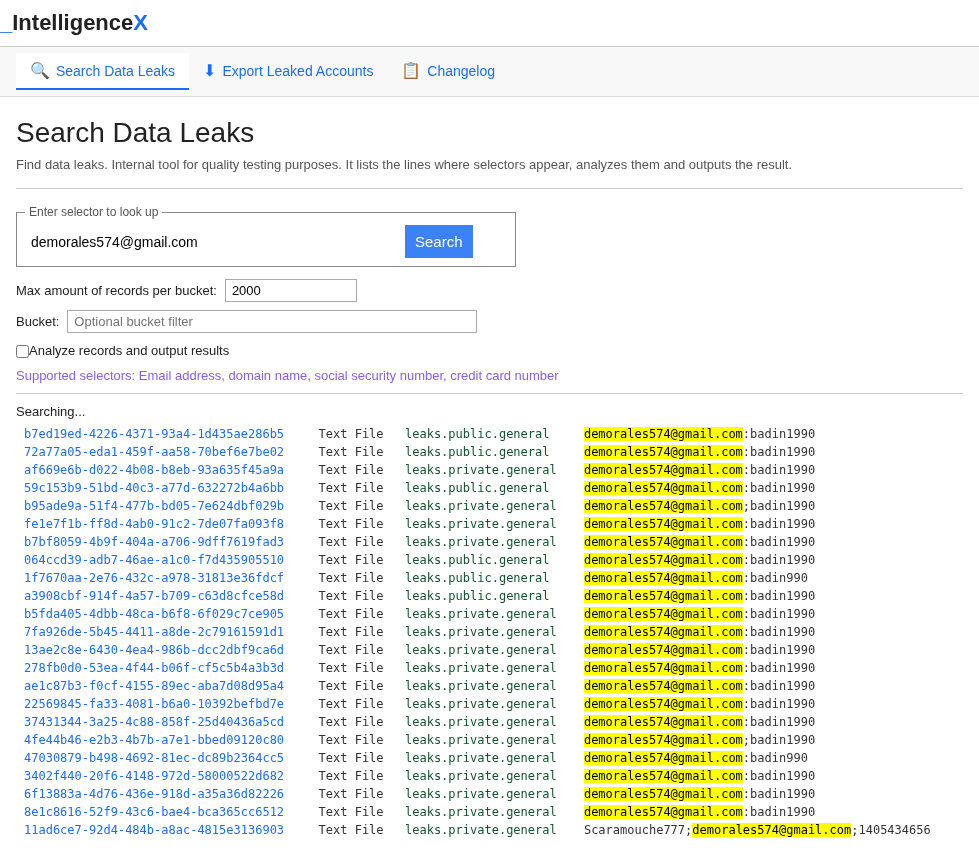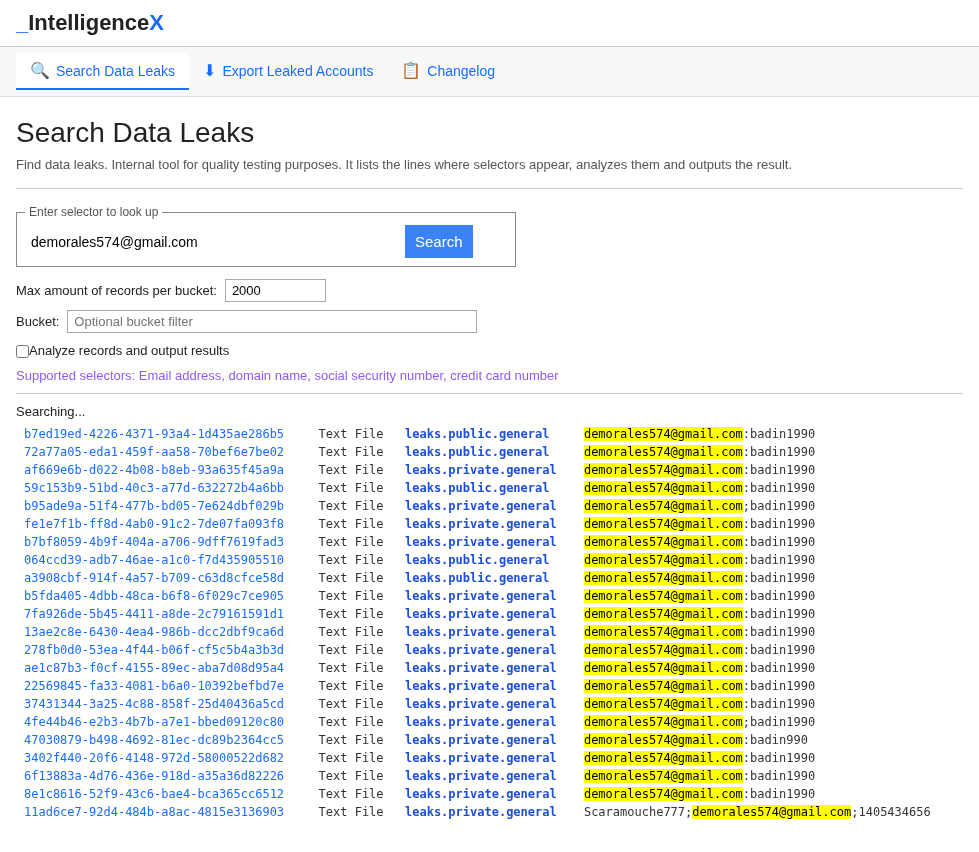--- a/index.html
+++ b/index.html
@@ -1,19 +1,19 @@
 <!DOCTYPE html>
 <html><head>
   <meta charset="utf-8">
   <style>
     * { box-sizing: border-box; margin: 0; padding: 0; }
     body { font-family: Arial, sans-serif; font-size: 14px; color: #222; background: #fff; }
 
     
-    .header { padding: 10px 16px; border-bottom: 1px solid #ccc; display: flex; align-items: center; }
+    .header { padding: 10px 0; border-bottom: 1px solid #ccc; display: flex; align-items: center; }
     .logo { font-size: 22px; font-weight: bold; color: #222; }
     .logo span { color: #1a6cff; }
 
     
     .nav { display: flex; align-items: center; padding: 6px 16px; border-bottom: 1px solid #ddd; background: #f8f8f8; gap: 0; }
     .nav-item { display: flex; align-items: center; gap: 6px; padding: 8px 14px; font-size: 14px; color: #1a6cff; cursor: pointer; text-decoration: none; border-bottom: 2px solid transparent; }
     .nav-item.active { border-bottom: 2px solid #1a6cff; background: #fff; }
     .nav-icon { font-size: 16px; }
 
     
@@ -24,36 +24,36 @@
 
     
     .form-section { margin-bottom: 12px; }
     .selector-fieldset { border: 1px solid #888; padding: 4px 8px 8px 8px; display: inline-block; width: 100%; max-width: 500px; }
     .selector-legend { font-size: 12px; color: #555; padding: 0 4px; }
     .search-row { display: flex; align-items: center; gap: 0; margin-top: 2px; }
     .selector-input { border: none; outline: none; font-size: 14px; width: 380px; padding: 4px 6px; }
     .search-btn { background: #3b82f6; color: #fff; border: none; padding: 8px 10px; font-size: 15px; cursor: pointer; }
 
     .records-row { display: flex; align-items: center; gap: 8px; margin-bottom: 8px; font-size: 13px; }
-    .records-input { border: 1px solid #aaa; padding: 3px 6px; width: 101px; font-size: 13px; }
+    .records-input { border: 1px solid #aaa; padding: 3px 6px; width: 132px; font-size: 13px; }
 
     .bucket-row { display: flex; align-items: center; gap: 8px; margin-bottom: 10px; font-size: 13px; }
     .bucket-input { border: 1px solid #aaa; padding: 3px 6px; width: 410px; font-size: 13px; }
 
     .checkbox-row { display: flex; align-items: flex-end; margin-bottom: 10px; font-size: 13px; }
     .supported-selectors { font-size: 13px; color: #8b5cf6; margin-bottom: 10px; }
 
     
     .results-section { border-top: 1px solid #ccc; padding-top: 10px; }
     .searching-text { font-size: 13px; color: #222; margin-bottom: 6px; }
     .results-table { width: 100%; border-collapse: collapse; font-size: 12px; font-family: monospace; }
     .results-table td { padding: 2px 8px; vertical-align: top; white-space: nowrap; }
     .col-hash { color: #1a6cff; cursor: pointer; }
     .col-type { color: #333; }
-    .col-bucket { color: #1d4ed8; font-weight: bold; }
+    .col-bucket { color: #14532d; }
     .col-match { color: #333; }
     .highlight { background: #ffff00; color: #000; }
   </style>
 </head>
 <body>
 
 <div class="header">
   <span class="logo">
     <span style="color:#1a6cff;">_</span>Intelligence<span style="color:#1a6cff;">X</span>
   </span>
@@ -152,20 +152,26 @@
             <td class="col-bucket">leaks.private.general</td>
             <td class="col-match"><span class="highlight">demorales574@gmail.com</span><span>:badin1990</span></td>
           </tr>
           <tr>
             <td class="col-hash">064ccd39-adb7-46ae-a1c0-f7d435905510</td>
             <td class="col-type">Text File</td>
             <td class="col-bucket">leaks.public.general</td>
             <td class="col-match"><span class="highlight">demorales574@gmail.com</span><span>:badin1990</span></td>
           </tr>
           <tr>
+            <td class="col-hash">1f7670aa-2e76-432c-a978-31813e36fdcf</td>
+            <td class="col-type">Text File</td>
+            <td class="col-bucket">leaks.public.general</td>
+            <td class="col-match"><span class="highlight">demorales574@gmail.com</span><span>:badin990</span></td>
+          </tr>
+          <tr>
             <td class="col-hash">a3908cbf-914f-4a57-b709-c63d8cfce58d</td>
             <td class="col-type">Text File</td>
             <td class="col-bucket">leaks.public.general</td>
             <td class="col-match"><span class="highlight">demorales574@gmail.com</span><span>:badin1990</span></td>
           </tr>
           <tr>
             <td class="col-hash">b5fda405-4dbb-48ca-b6f8-6f029c7ce905</td>
             <td class="col-type">Text File</td>
             <td class="col-bucket">leaks.private.general</td>
             <td class="col-match"><span class="highlight">demorales574@gmail.com</span><span>:badin1990</span></td>

